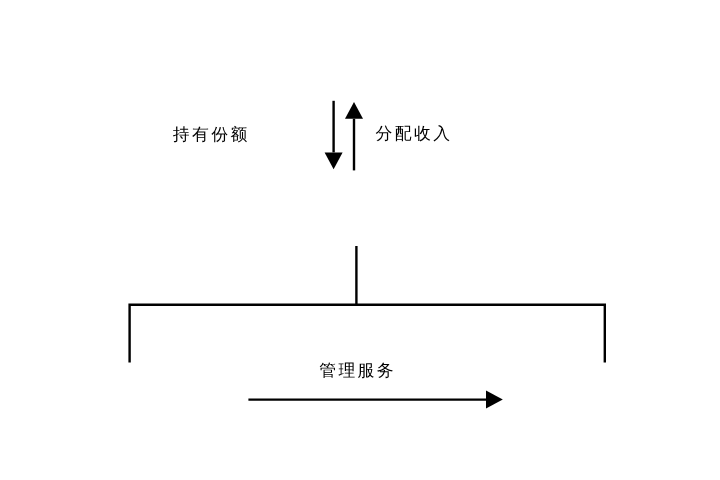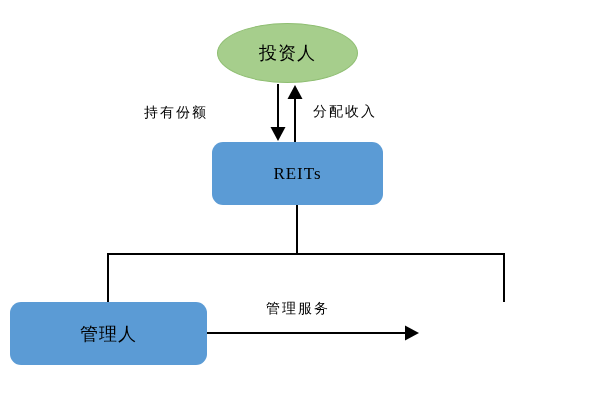--- a/index.html
+++ b/index.html
@@ -114,31 +114,22 @@
       <path class="edge-line" d="M297,205 L297,254"></path>
       <path class="edge-line" d="M108,302 L108,254 L504,254 L504,302"></path>
     </g>
 
     <g>
       <line class="edge-line" x1="207" y1="333" x2="405" y2="333"></line>
       <polygon class="arrow-head" points="405,325.5 405,340.5 419,333"></polygon>
     </g>
   </svg>
 
-  <div class="node node-ellipse">
-    <span>投资人</span>
-  </div>
 
-  <div class="node node-rect node-reits">
-    <span>REITs</span>
-  </div>
 
-  <div class="node node-rect node-manager">
-    <span>管理人</span>
-  </div>
 
 
   <div class="edge-label label-hold">持有份额</div>
 
   <div class="edge-label label-service">管理服务</div>
 
   <div class="edge-label label-income">分配收入</div>
 
 </div>
 

